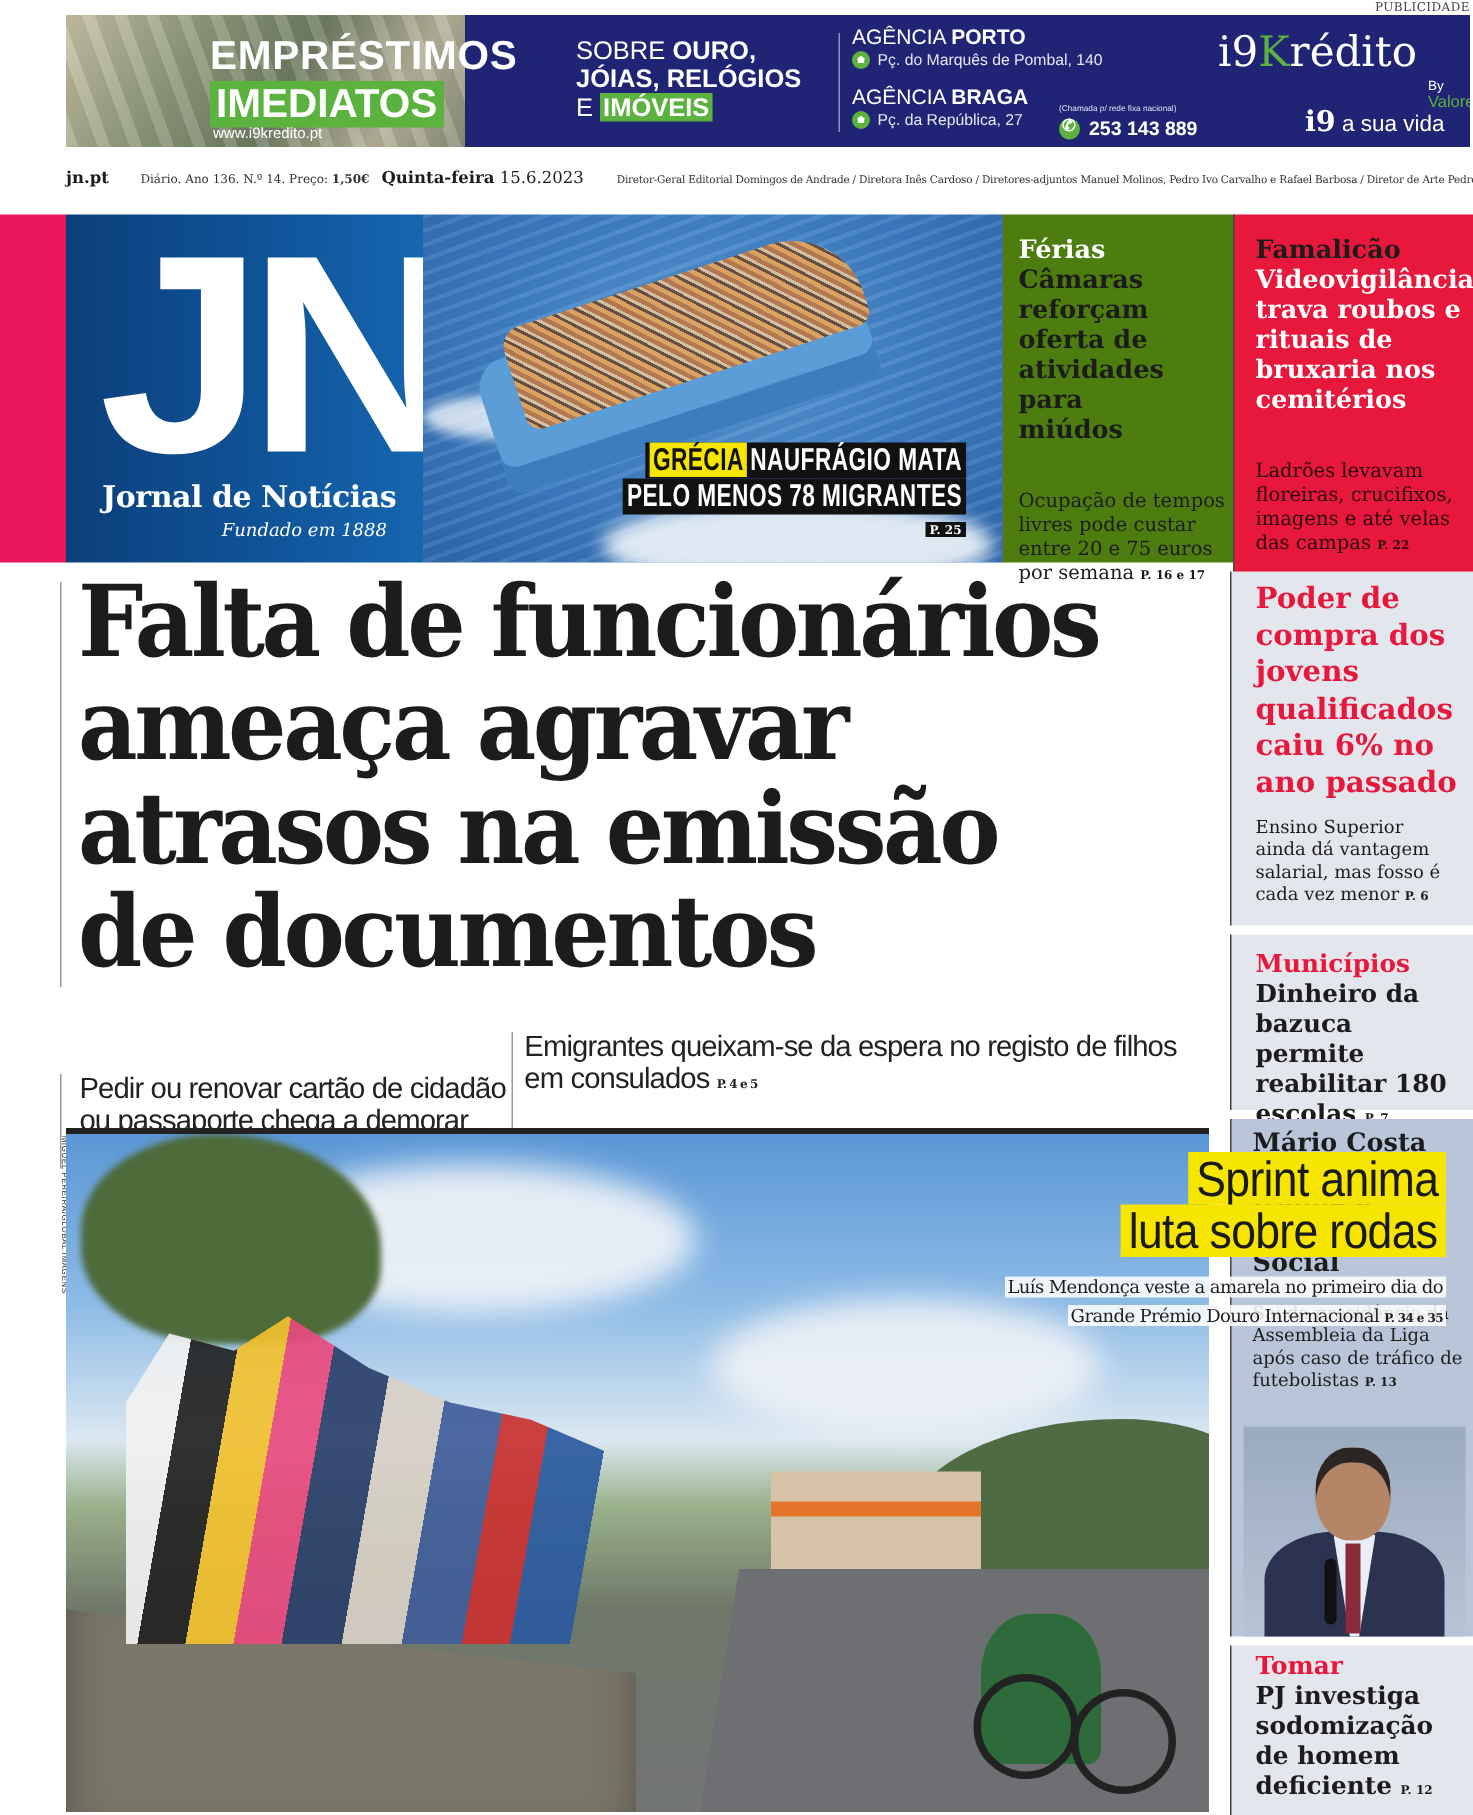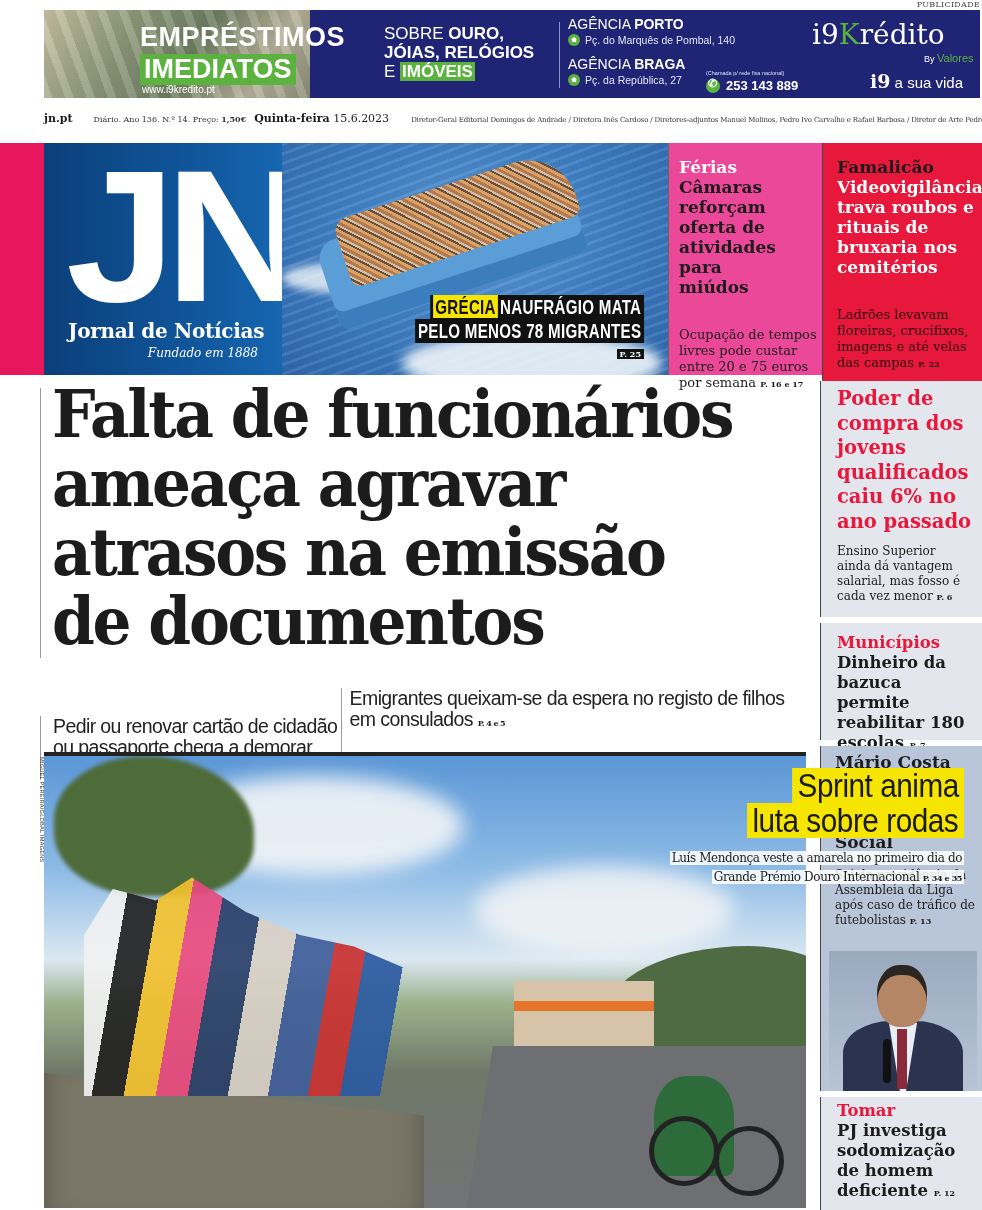--- a/index.html
+++ b/index.html
@@ -25,21 +25,21 @@
   .ad-agency .addr { font-size: 10.5px; margin-top: 2px; display: flex; align-items: center; gap: 5px; color: #e6e6f5; }
   .dot-icon { width: 12px; height: 12px; border-radius: 50%; background: #5cb23e; display: inline-block; position: relative; }
   .dot-icon::after { content: ""; position: absolute; left: 3px; top: 3px; width: 6px; height: 5px; background: #fff; clip-path: polygon(50% 0, 100% 50%, 85% 50%, 85% 100%, 15% 100%, 15% 50%, 0 50%); }
   .ad-phone-note { position: absolute; left: 662px; top: 60px; font-size: 5.5px; color: #dfe0f5; }
   .ad-phone { position: absolute; left: 662px; top: 68px; display: flex; align-items: center; gap: 6px; color: #fff; font-size: 13px; font-weight: bold; }
   .phone-icon { width: 14px; height: 14px; border-radius: 50%; background: #5cb23e; position: relative; }
   .phone-icon::after { content: "✆"; position: absolute; left: 2px; top: -2px; font-size: 11px; color: #fff; }
   .ad-brand { position: absolute; left: 768px; top: 8px; font-size: 28px; color: #fff; font-family: "DejaVu Serif", serif; }
   .ad-brand .k { color: #5cb23e; }
   .ad-by { position: absolute; left: 880px; top: 42px; font-size: 9px; color: #fff; }
-  .ad-by span { color: #5cb23e; font-size: 11px; }
+  .ad-by span { color: #5cb23e; font-size: 11px; margin-left: 28px; }
   .ad-slogan { position: absolute; left: 826px; top: 60px; font-size: 15px; color: #fff; }
   .ad-slogan b { font-family: "DejaVu Serif", serif; font-size: 19px; }
 
   
   .mast { position: absolute; left: 44px; top: 112px; width: 936px; height: 14px; display: flex; align-items: baseline; white-space: nowrap; }
   .mast .site { font-weight: bold; font-size: 11px; }
   .mast .meta { font-size: 8px; margin-left: 6px; color: #333; padding-left: 15px; }
   .mast .meta b { font-weight: bold; }
   .mast .date { font-size: 11px; margin-left: 8px; }
   .mast .date b { font-weight: bold; }
@@ -63,21 +63,21 @@
   .boat-photo .crowd { position: absolute; left: 55px; top: 40px; width: 240px; height: 70px;
     background: repeating-linear-gradient(45deg, #b8774a 0 3px, #e0a35c 3px 6px, #6a4a3a 6px 8px, #d9c2a0 8px 10px);
     transform: rotate(-18deg); border-radius: 14px 50px 10px 10px; opacity: 0.95; }
   .boat-photo .foam { position: absolute; left: 0; top: 120px; width: 120px; height: 30px; background: rgba(255,255,255,0.75); border-radius: 50%; filter: blur(4px); }
   .boat-photo .cloud { position: absolute; left: 120px; top: 190px; width: 260px; height: 60px; background: rgba(240,245,250,0.9); border-radius: 50%; filter: blur(6px); }
   .boat-headline { position: absolute; right: 24px; top: 152px; text-align: right; z-index: 2; font-family: "Liberation Sans", sans-serif; font-weight: bold; }
   .boat-headline .ln { display: inline-block; background: #111; color: #fff; font-size: 21px; line-height: 24px; padding: 0 4px; transform: scaleX(0.72); transform-origin: right; letter-spacing: 0.4px; }
   .boat-headline .kicker { background: #f5e500; color: #111; padding: 0 3px; margin-right: 3px; }
   .boat-headline .pg { display: inline-block; background: #111; color: #fff; font-size: 8px; padding: 0 3px; margin-top: 1px; font-family: "DejaVu Serif", serif; }
 
-  .col-ferias { position: absolute; left: 668px; top: 143px; width: 154px; height: 232px; background: #ec4899; border-left: 1px solid #666; padding: 14px 0 0 10px; }
+  .col-ferias { position: absolute; left: 668px; top: 143px; width: 154px; height: 232px; background: #4d7c0f; border-left: 1px solid #666; padding: 14px 0 0 10px; }
   .col-famalicao { position: absolute; left: 822px; top: 143px; width: 160px; height: 287px; background: #e8173c; border-left: 1px solid #444; padding: 14px 0 0 14px; }
   .kick-w { color: #fff; font-weight: bold; font-size: 17px; line-height: 20px; }
   .kick-d { color: #1c1c1c; font-weight: bold; font-size: 17px; line-height: 20px; }
   .hd { font-weight: bold; font-size: 17px; line-height: 20px; }
   .sub { font-size: 13px; line-height: 16px; }
   .pg-ref { font-weight: bold; font-size: 8px; }
 
   
   .main-left-rule { position: absolute; left: 40px; top: 388px; width: 1px; height: 270px; background: #999; }
   .main-head { position: absolute; left: 52px; top: 380px; width: 760px; font-family: "DejaVu Serif", serif; font-weight: bold;

